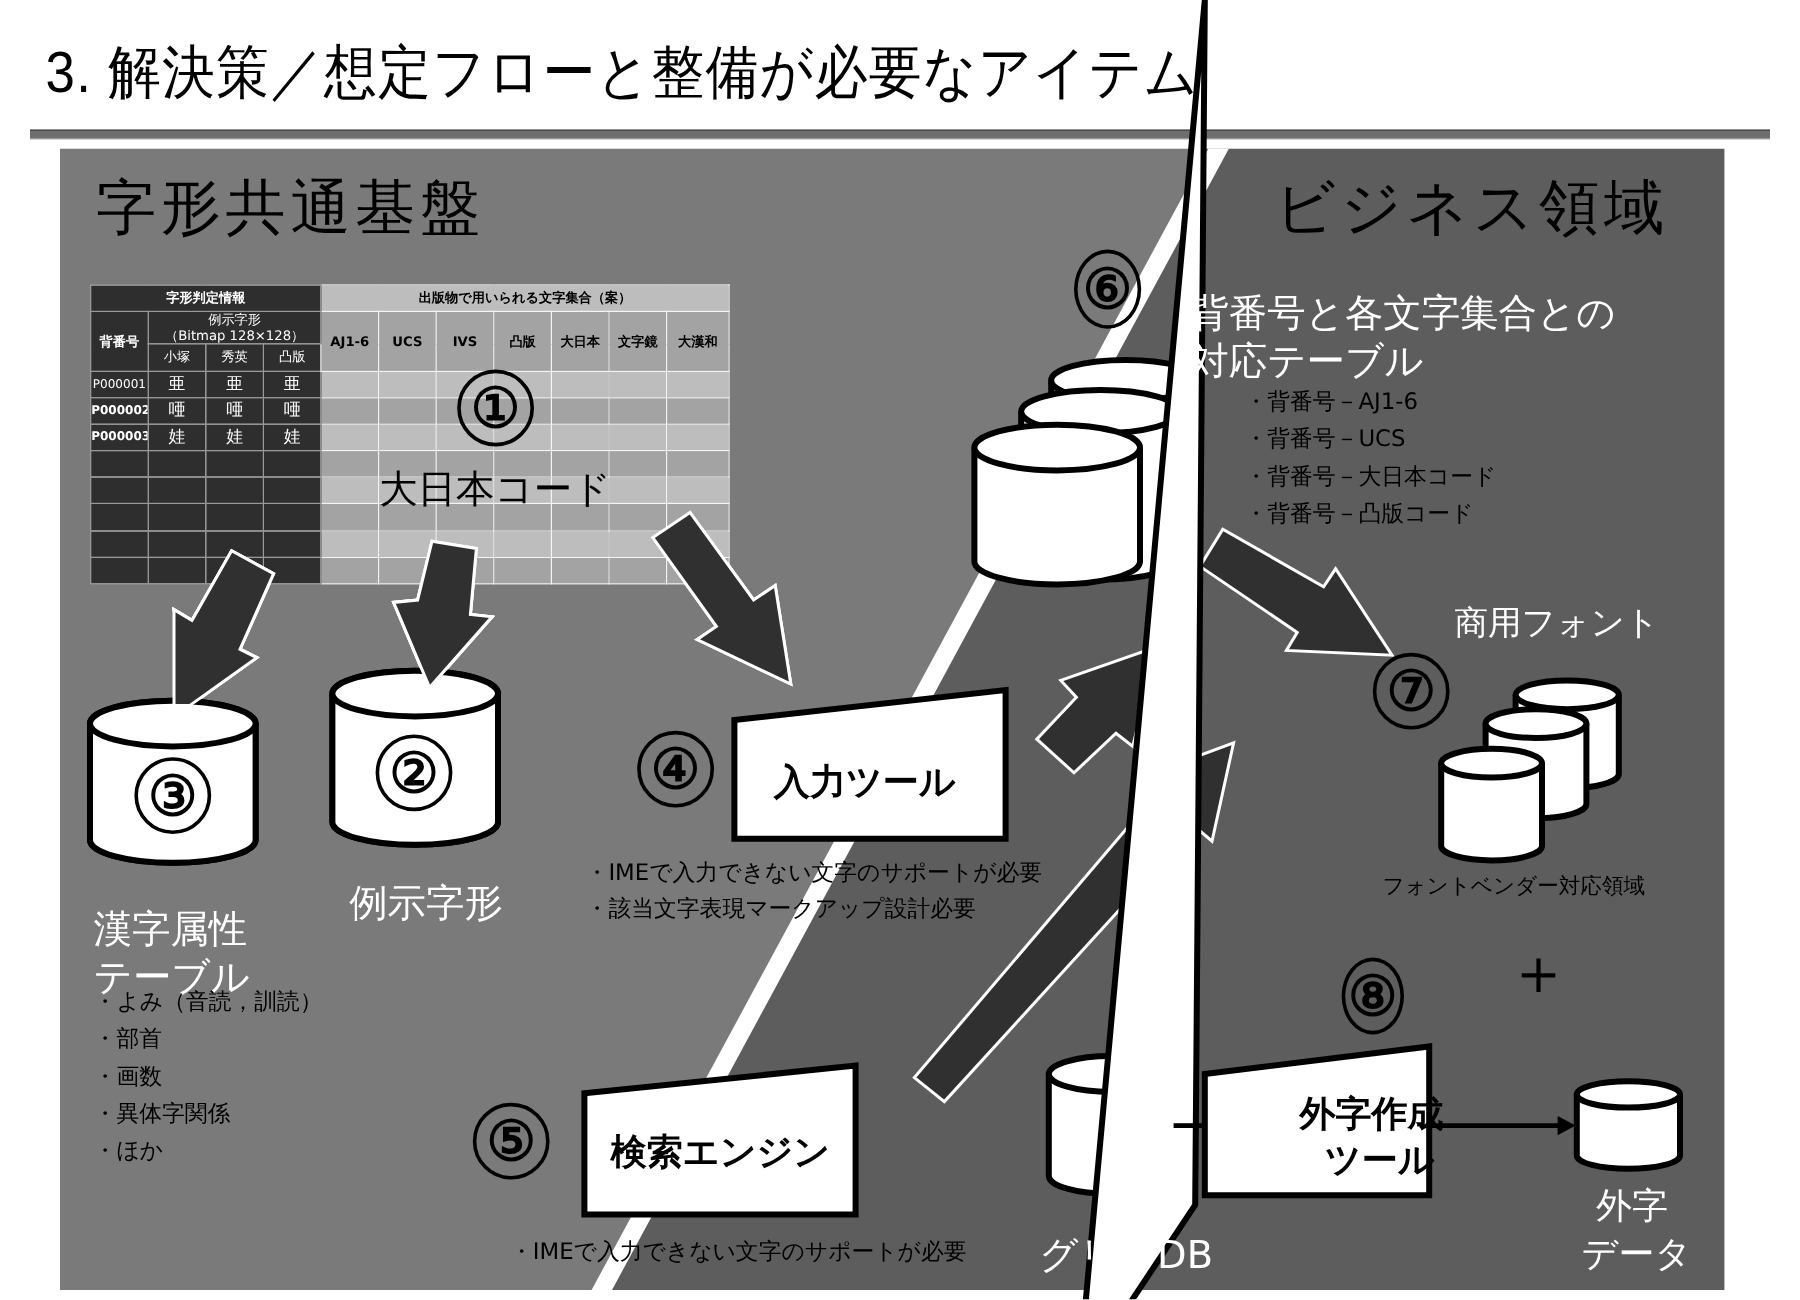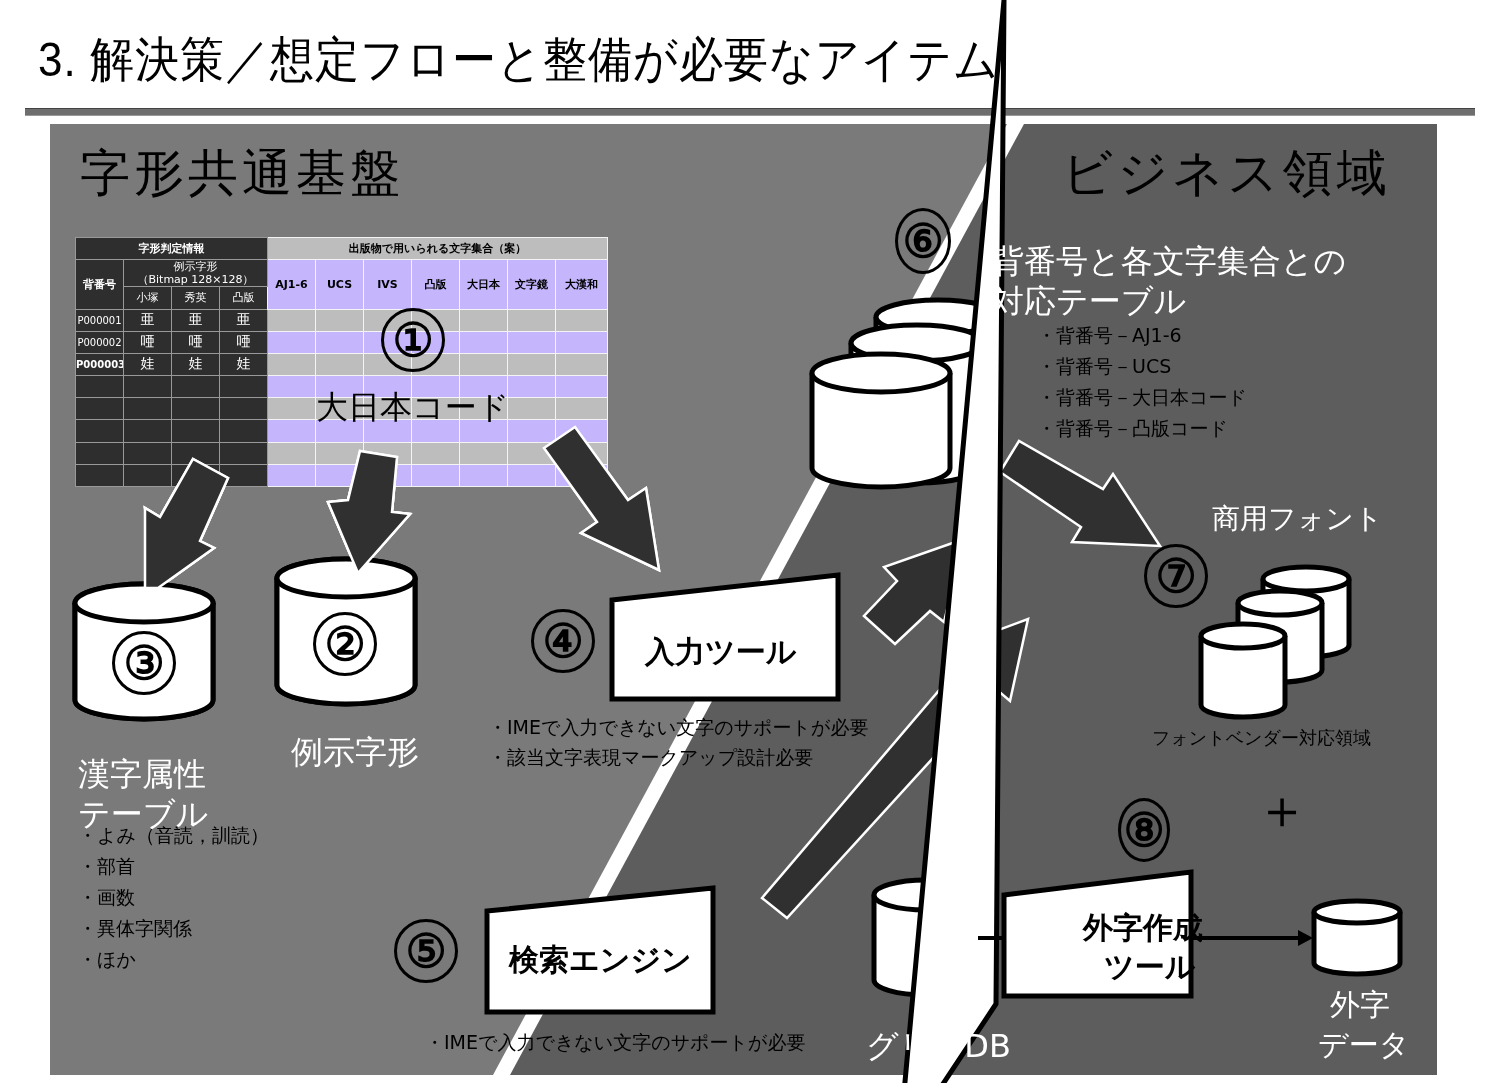--- a/index.html
+++ b/index.html
@@ -16,21 +16,21 @@
   .big-head { font-size: 50px; color: #000; letter-spacing: 4px; }
   .sub-head { font-size: 32px; margin-top: 18px; }
   .bullet { font-size: 19px; color: #000; }
   .circ { position: absolute; border: 3px solid #000; border-radius: 50%; display: flex; align-items: center; justify-content: center;
           font-size: 46px; font-weight: bold; color: #000; box-sizing: border-box; font-family: "Liberation Sans", sans-serif; }
   
   #glyph-table { position: absolute; left: 75px; top: 237px; width: 532px; height: 250px; border-collapse: collapse; table-layout: fixed;
                  font-size: 11px; text-align: center; }
   #glyph-table td, #glyph-table th { border: 1px solid #aaaaaa; padding: 0; height: 21px; overflow: hidden; white-space: nowrap; font-weight: bold; }
   #glyph-table .dk { background: #2e2e2e; color: #ffffff; border-color: #999; }
-  #glyph-table .lt { background: #c4b5fd; color: #000; border-color: #f4f4f4; }
+  #glyph-table .lt { background: #a3a3a3; color: #000; border-color: #f4f4f4; }
   #glyph-table .lt2 { background: #bdbdbd; color: #000; border-color: #f4f4f4; }
   #glyph-table .glyph { font-size: 14px; font-weight: normal; }
   .box-label { font-size: 30px; color: #000; font-weight: bold; }
 </style>
 </head>
 <body>
 
 <div id="slide-title" class="abs">3. 解決策／想定フローと整備が必要なアイテム</div>
 <div id="title-rule" class="abs"></div>
 
@@ -163,21 +163,21 @@
     <td class="dk glyph">亜</td>
     <td class="lt2"></td>
         <td class="lt2"></td>
         <td class="lt2"></td>
         <td class="lt2"></td>
         <td class="lt2"></td>
         <td class="lt2"></td>
         <td class="lt2"></td>
   </tr>
   <tr>
-    <td class="dk" style="font-weight:normal;font-size:10px">P000002</td>
+    <td class="dk" style="font-weight:bold;font-size:10px">P000002</td>
     <td class="dk glyph">唖</td>
     <td class="dk glyph">唖</td>
     <td class="dk glyph">唖</td>
     <td class="lt"></td>
         <td class="lt"></td>
         <td class="lt"></td>
         <td class="lt"></td>
         <td class="lt"></td>
         <td class="lt"></td>
         <td class="lt"></td>

